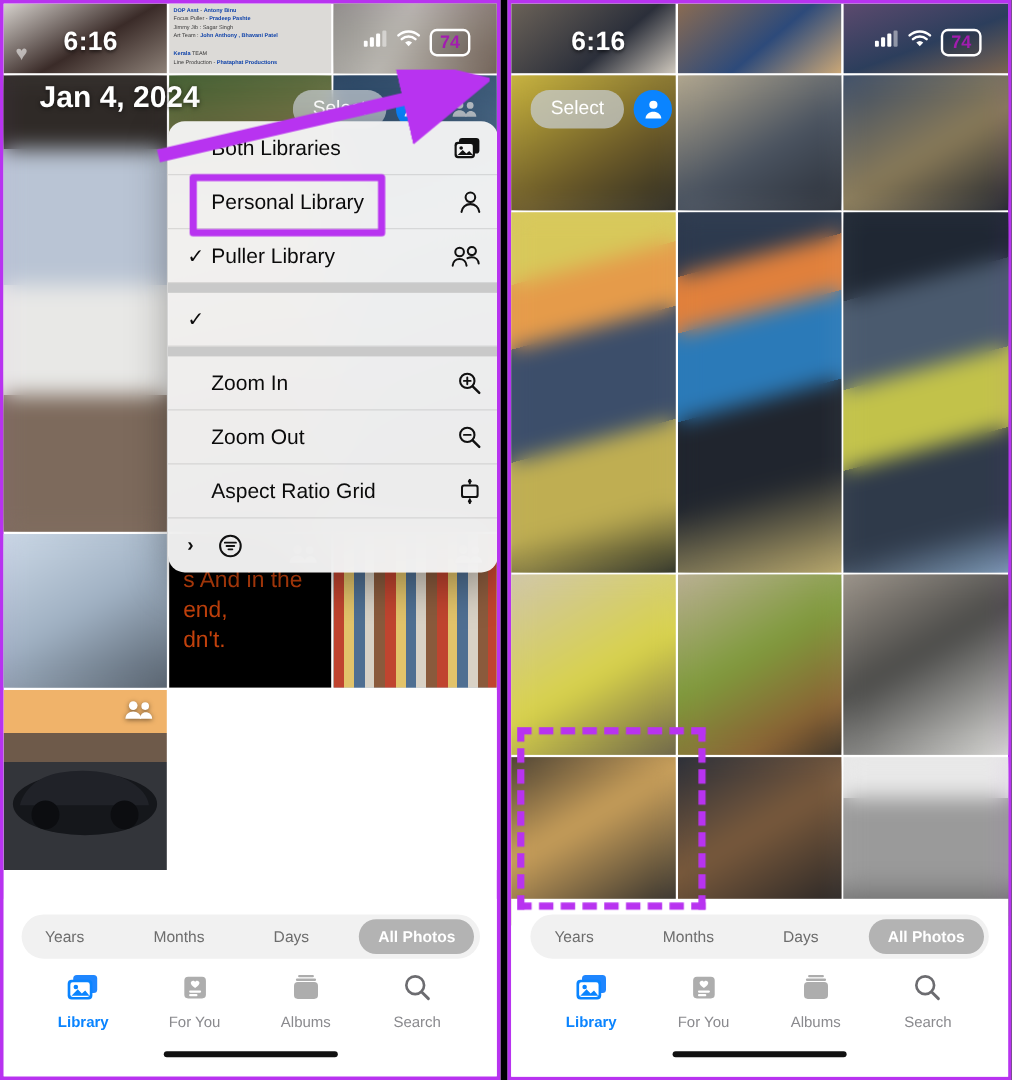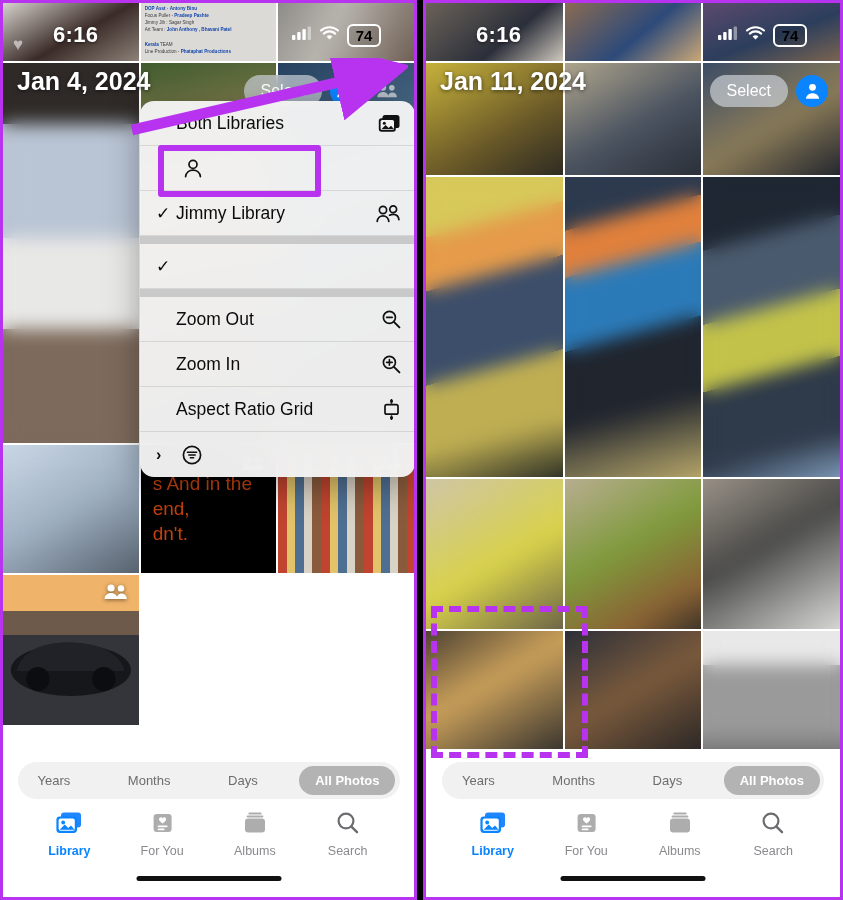--- a/index.html
+++ b/index.html
@@ -31,36 +31,36 @@
   }
   .ph { position: relative; overflow: hidden; background: #777; }
   .ph.blur::after {
     content: ""; position: absolute; inset: -20px;
     backdrop-filter: blur(9px);
     -webkit-backdrop-filter: blur(9px);
   }
 
   
   .statusbar {
-    position: absolute; top: 0; left: 0; right: 15px; height: 64px;
+    position: absolute; top: 0; left: 0; right: 4px; height: 64px;
     display: flex; align-items: center; justify-content: space-between;
     padding: 0 18px 0 22px; z-index: 30; pointer-events: none;
   }
   .clock { color: #fff; font-size: 22px; font-weight: 700; letter-spacing: .3px;
            text-shadow: 0 1px 3px rgba(0,0,0,.55); margin-left: 28px; }
   .sb-right { display: flex; align-items: center; gap: 7px; }
   .batt {
     border: 2px solid #fff; border-radius: 6px; padding: 0 5px;
-    color: #000000; font-size: 15px; font-weight: 700; line-height: 19px;
+    color: #a21caf; font-size: 15px; font-weight: 700; line-height: 19px;
     min-width: 34px; text-align: center; background: rgba(0,0,0,.12);
   }
 
   
   .navbar {
-    position: absolute; top: 56px; left: 0; right: 0; height: 44px;
+    position: absolute; top: 56px; left: 16px; right: 0; height: 44px;
     display: flex; align-items: center; z-index: 30;
   }
   .nav-date {
     color: #fff; font-size: 25px; font-weight: 700; margin-left: 14px;
     text-shadow: 0 1px 4px rgba(0,0,0,.6); white-space: nowrap; flex: 1;
   }
   .nav-actions { display: flex; align-items: center; gap: 8px; margin-right: 12px; margin-top: 20px; }
   .pill-select {
     background: rgba(200,205,210,.72); color: #fff;
     border-radius: 18px; padding: 7px 17px; font-size: 16px; font-weight: 500;
@@ -280,64 +280,65 @@
                 <rect x="4.5" y="1" width="17" height="13" rx="2.6" fill="#111"></rect>
                 <rect x="0.8" y="4.2" width="17" height="13.6" rx="2.8" fill="#111"></rect>
                 <rect x="2.6" y="6" width="13.4" height="10" rx="1.6" fill="#f3f3f3"></rect>
                 <circle cx="6.3" cy="9.3" r="1.5" fill="#111"></circle>
                 <path d="M3.4 15.2 7.6 11l3 3 2.4-2.2 3.1 3.4z" fill="#111"></path>
               </svg>
         </span>
       </div>
       <div class="mi">
         <span class="check"></span>
+        <span class="mlabel">Personal Library</span>
         <span class="micon">
           <svg width="18" height="19" viewBox="0 0 18 19">
                 <circle cx="9" cy="5.4" r="4" fill="none" stroke="#111" stroke-width="1.7"></circle>
                 <path d="M1.6 17.6c.4-4 3.6-6.5 7.4-6.5s7 2.5 7.4 6.5" fill="none" stroke="#111" stroke-width="1.7" stroke-linecap="round"></path>
               </svg>
         </span>
       </div>
       <div class="mi">
         <span class="check">✓</span>
-        <span class="mlabel">Jimmy Library</span>
+        <span class="mlabel">Puller Library</span>
         <span class="micon">
           <svg width="25" height="19" viewBox="0 0 25 19">
                 <circle cx="7" cy="6" r="3.6" fill="none" stroke="#111" stroke-width="1.7"></circle>
                 <circle cx="17.2" cy="5.2" r="3.4" fill="none" stroke="#111" stroke-width="1.7"></circle>
                 <path d="M1.2 17.4c.3-3.4 2.8-5.6 5.8-5.6s5.5 2.2 5.8 5.6" fill="none" stroke="#111" stroke-width="1.7" stroke-linecap="round"></path>
                 <path d="M13.6 11.2c1-.6 2.2-.9 3.6-.9 3 0 5.4 2.1 5.7 5.3" fill="none" stroke="#111" stroke-width="1.7" stroke-linecap="round"></path>
               </svg>
         </span>
       </div>
       <div class="sep"></div>
       <div class="mi">
         <span class="check">✓</span>
         <span class="micon"></span>
       </div>
       <div class="sep"></div>
       <div class="mi">
         <span class="check"></span>
+        <span class="mlabel">Zoom In</span>
+        <span class="micon">
+          <svg width="20" height="20" viewBox="0 0 20 20">
+                <circle cx="8.4" cy="8.4" r="6" fill="none" stroke="#111" stroke-width="1.7"></circle>
+                <path d="M12.9 12.9 18.4 18.4" stroke="#111" stroke-width="2" stroke-linecap="round"></path>
+                <path d="M5.6 8.4h5.6M8.4 5.6v5.6" stroke="#111" stroke-width="1.6" stroke-linecap="round"></path>
+              </svg>
+        </span>
+      </div>
+      <div class="mi">
+        <span class="check"></span>
         <span class="mlabel">Zoom Out</span>
         <span class="micon">
           <svg width="20" height="20" viewBox="0 0 20 20">
                 <circle cx="8.4" cy="8.4" r="6" fill="none" stroke="#111" stroke-width="1.7"></circle>
                 <path d="M12.9 12.9 18.4 18.4" stroke="#111" stroke-width="2" stroke-linecap="round"></path>
                 <path d="M5.6 8.4h5.6" stroke="#111" stroke-width="1.6" stroke-linecap="round"></path>
-              </svg>
-        </span>
-      </div>
-      <div class="mi">
-        <span class="check"></span>
-        <span class="mlabel">Zoom In</span>
-        <span class="micon">
-          <svg width="20" height="20" viewBox="0 0 20 20">
-                <circle cx="8.4" cy="8.4" r="6" fill="none" stroke="#111" stroke-width="1.7"></circle>
-                <path d="M12.9 12.9 18.4 18.4" stroke="#111" stroke-width="2" stroke-linecap="round"></path>
-                <path d="M5.6 8.4h5.6M8.4 5.6v5.6" stroke="#111" stroke-width="1.6" stroke-linecap="round"></path>
               </svg>
         </span>
       </div>
       <div class="mi">
         <span class="check"></span>
         <span class="mlabel">Aspect Ratio Grid</span>
         <span class="micon">
           <svg width="19" height="21" viewBox="0 0 19 21">
                 <rect x="3" y="5.6" width="13" height="9.6" rx="1.8" fill="none" stroke="#111" stroke-width="1.7"></rect>
                 <path d="M9.5 0.8v3.2M9.5 17v3.2" stroke="#111" stroke-width="1.7" stroke-linecap="round"></path>
@@ -467,21 +468,20 @@
                 <path d="M10.5 13.6 7.6 10.4a4.4 4.4 0 0 1 5.8 0z" fill="#fff"></path>
                 <path d="M4.8 7.6a8.5 8.5 0 0 1 11.4 0" stroke="#fff" stroke-width="2.1" fill="none" stroke-linecap="round"></path>
                 <path d="M2 4.5a12.6 12.6 0 0 1 17 0" stroke="#fff" stroke-width="2.1" fill="none" stroke-linecap="round"></path>
               </svg>
         </span>
         <span class="batt">74</span>
       </div>
     </div>
 
     <div class="navbar">
-      <div class="nav-date">Jan 11, 2024</div>
       <div class="nav-actions">
         <div class="pill-select">Select</div>
         <div class="round-btn blue">
           <svg width="17" height="18" viewBox="0 0 18 19">
                 <circle cx="9" cy="5.6" r="3.6" fill="#fff"></circle>
                 <path d="M2 17.6c.4-3.6 3.4-5.8 7-5.8s6.6 2.2 7 5.8z" fill="#fff"></path>
               </svg>
         </div>
       </div>
     </div>

